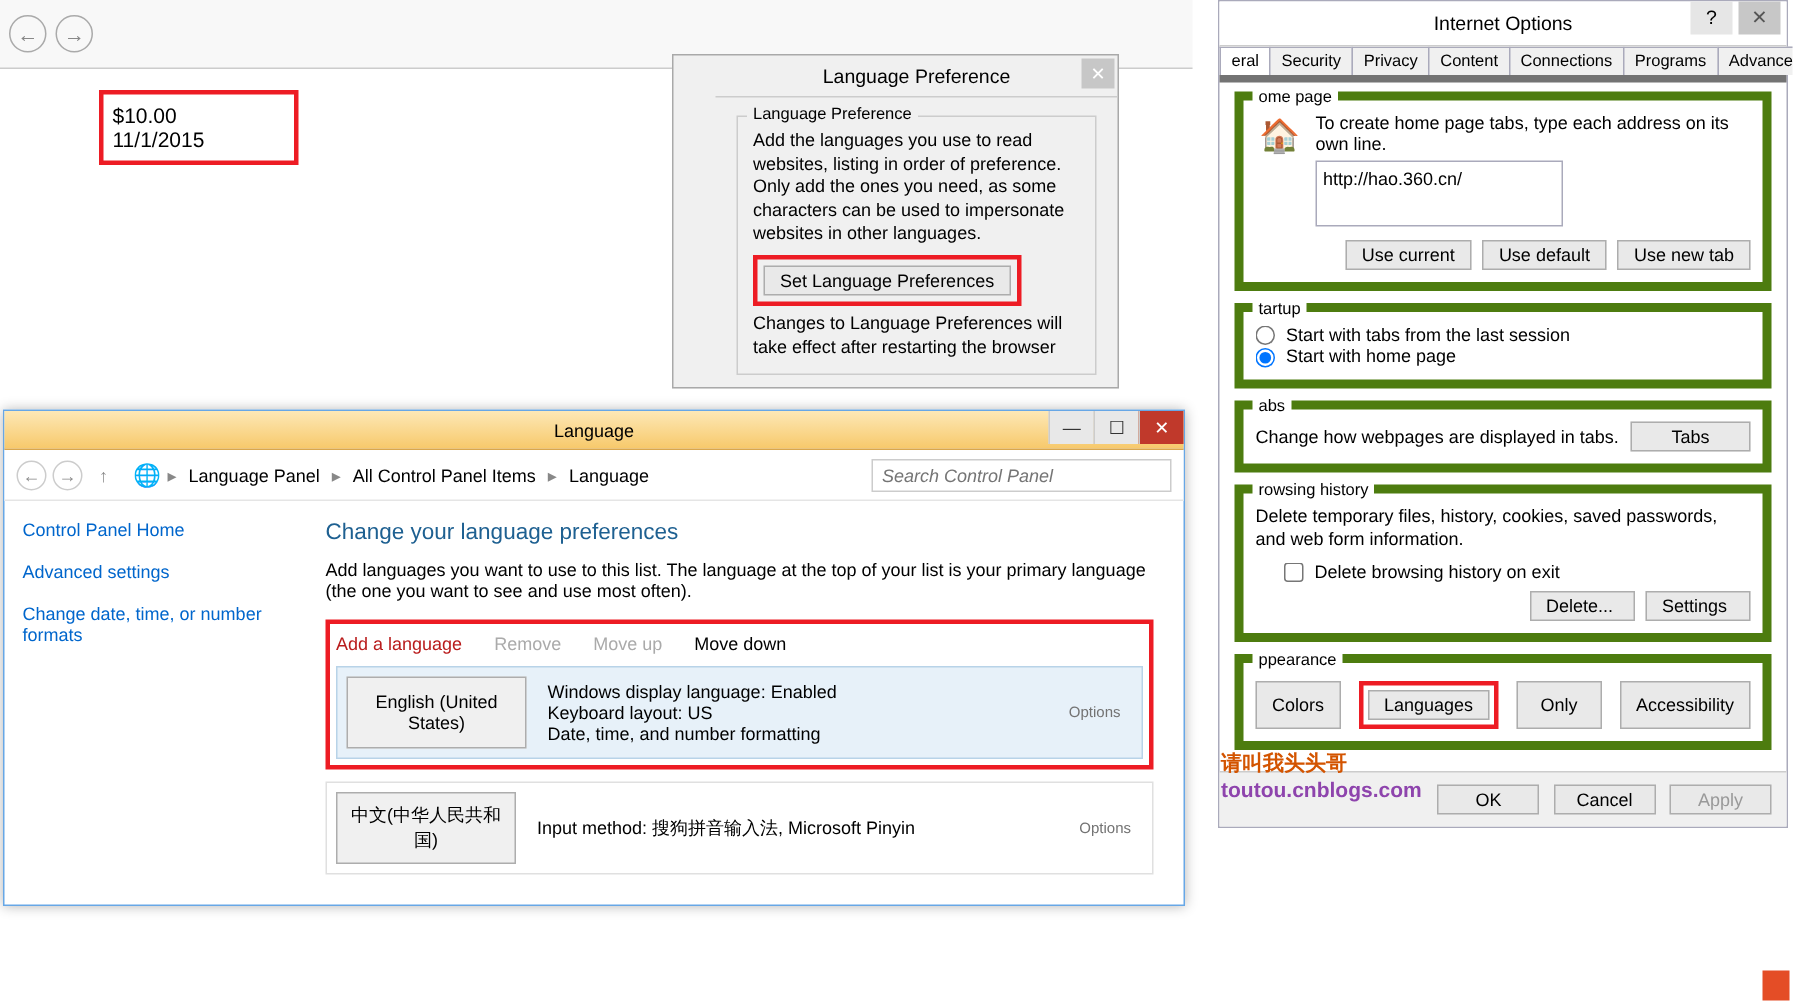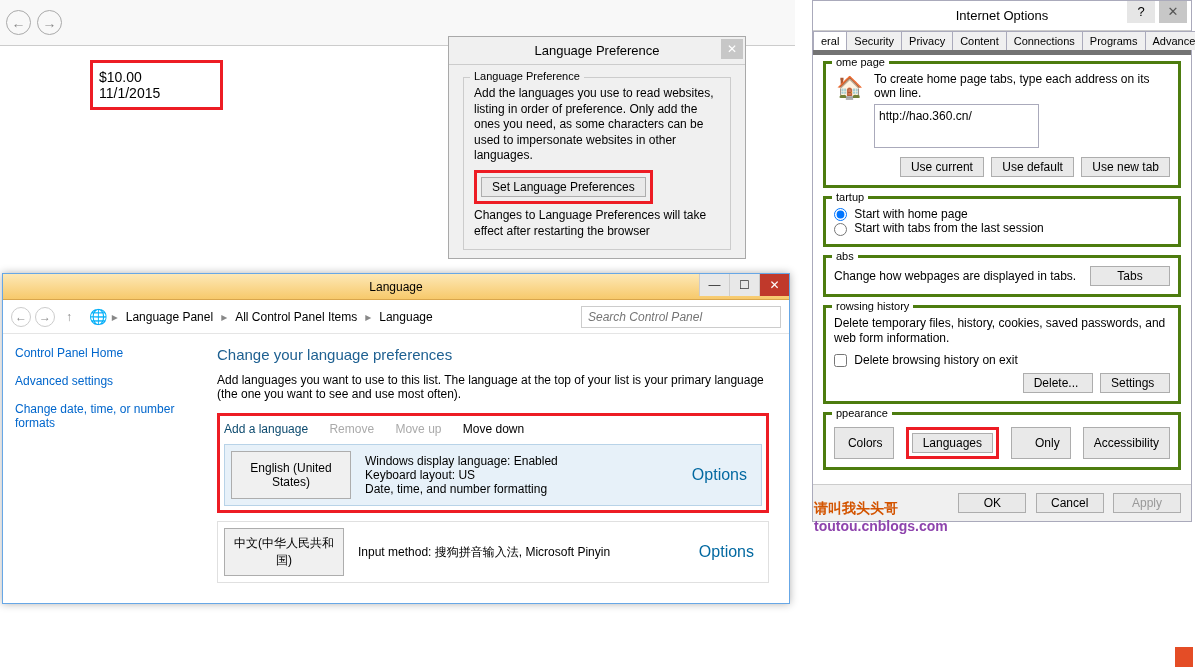--- a/index.html
+++ b/index.html
@@ -10,54 +10,54 @@
   .nav-arrow { width:25px; height:25px; border:1px solid #aaa; border-radius:50%; display:flex; align-items:center; justify-content:center; margin-left:6px; color:#888; font-size:14px;}
   .url-box { flex:1; height:24px; margin-left:10px; border:1px solid #3b7cc4; background:#fff; display:flex; align-items:center; padding:0 4px; }
   .url-box .icon { width:14px; height:14px; margin-right:6px; display:inline-block; background:#fff; border:1px solid #ccc; }
   .url-box .urltext { font-size:13px; color:#888; }
   .url-box .urltext b { color:#000; }
 
   
   .site { position:absolute; left:0; top:46px; width:795px; }
   .site-nav { background:#222; height:44px; display:flex; align-items:center; padding-left:80px; color:#aaa; font-size:14px; }
   .site-nav span { margin-right:30px; }
-  .site-body { padding:10px 80px;margin-left:24px; }
+  .site-body { padding:10px 80px; }
   .red-box1 { border:3px solid #ed1c24; display:inline-block; padding:6px 60px 6px 6px; margin-top:4px; margin-left:-14px;}
   .site-body .price, .site-body .date { font-size:14px; }
   .site-footer { margin-top:50px; font-size:13px; padding-left:0;}
 
   
-  .langpref { position:absolute; left:448px; top:36px; width:298px; border:1px solid #a9a9a9; background:#f0f0f0; }
+  .langpref { position:absolute; left:448px; top:36px; width:298px; border:1px solid #a9a9a9; background:#f0f0f0;padding-left:28px; }
   .langpref-title { height:28px; text-align:center; font-size:13px; line-height:28px; border-bottom:1px solid #ccc; position:relative; }
   .langpref-title .close { position:absolute; right:2px; top:2px; width:22px; height:20px; background:#c7c7c7; color:#fff; text-align:center; line-height:20px; font-size:12px;}
   .langpref-body { padding:8px 14px; }
   .fieldset { border:1px solid #ccc; padding:8px 10px 10px 10px; margin-top:4px; position:relative; }
   .fieldset-title { position:absolute; top:-8px; left:6px; background:#f0f0f0; padding:0 4px; font-size:11px;}
   .btn { background:#e9e9e9; border:1px solid #adadad; padding:2px 10px; font-size:12px; cursor:default; }
   .red-box2 { border:3px solid #ed1c24; display:inline-block; padding:4px; margin-top:6px; margin-bottom:4px;}
 
   
   .iopt { position:absolute; left:812px; top:0; width:380px; border:1px solid #aab; background:#fff; }
   .iopt-title { height:30px; line-height:30px; text-align:center; font-size:13px; border-bottom:1px solid #ccc; position:relative; background:#fff;}
   .iopt-title .help { position:absolute; right:36px; top:0; width:28px; height:22px; background:#e6e6e6; text-align:center; line-height:22px;}
   .iopt-title .close { position:absolute; right:4px; top:0; width:28px; height:22px; background:#c7c7c7; text-align:center; line-height:22px; color:#555;}
   .tabs { display:flex; border-bottom:5px solid #737373; font-size:11px; }
   .tabs .tab { border:1px solid #aab; border-bottom:none; padding:3px 7px; margin-right:-1px; background:#f0f0f0;}
   .tabs .tab.active { background:#fff; }
   .iopt-body { padding:6px 10px; font-size:12px; }
-  .section { border:3px solid #4d7c0f; padding:8px; margin-bottom:8px; position:relative;}
+  .section { border:6px solid #4d7c0f; padding:8px; margin-bottom:8px; position:relative;}
   .section .section-title { position:absolute; top:-8px; left:6px; background:#fff; padding:0 4px; font-size:11px;}
   .home-row { display:flex; gap:8px; }
   .home-icon { width:32px; height:32px; display:flex; align-items:center; justify-content:center; font-size:22px;}
   .home-textarea { flex:1; border:1px solid #aab; padding:4px; font-size:12px; height:44px; resize:none; font-family:inherit; background:#fff; position:relative;}
   .btn-row { text-align:right; margin-top:6px; }
   .btn-row .btn, .tabs-btn { min-width:70px; display:inline-block; text-align:left; margin-left:4px;}
   input[type=radio],input[type=checkbox]{margin-right:4px; vertical-align:middle;}
   .appearance-row { display:flex; gap:12px; justify-content:space-between; margin-top:4px;}
-  .appearance-row .btn { flex:1; text-align:right; }
+  .appearance-row .btn { flex:1; text-align:center; }
   .red-box4 { border:3px solid #ed1c24; padding:3px;}
   .iopt-footer { border-top:1px solid #ccc; padding:8px 10px; background:#f0f0f0; text-align:right;}
   .iopt-footer .btn { min-width:68px; margin-left:6px;}
   .iopt-footer .btn.disabled { color:#999; }
 
   
   .cpl { position:absolute; left:2px; top:273px; width:788px; border:1px solid #67a7e6; background:#fff; box-shadow:0 0 8px rgba(0,0,0,.3);}
   .cpl-title { height:26px; background:linear-gradient(#fde8b6,#f7c96b); border-bottom:1px solid #d9a64c; position:relative; text-align:center; line-height:26px; font-size:12px;}
   .cpl-controls { position:absolute; right:0; top:0; display:flex;}
   .cpl-controls div { width:30px; height:22px; text-align:center; line-height:22px; font-size:12px; background:#e8e8e8; border-left:1px solid #ccc;}
@@ -69,27 +69,27 @@
   .cpl-toolbar .sep { color:#888; margin:0 4px;}
   .cpl-toolbar .search { margin-left:auto; width:200px; height:22px; border:1px solid #ccc; padding:2px 22px 2px 6px; font-size:12px; color:#888; font-style:italic;}
   .cpl-body { display:flex; }
   .cpl-side { width:200px; padding:12px; font-size:12px;}
   .cpl-side a { color:#0066cc; display:block; margin-bottom:14px; text-decoration:none;}
   .cpl-main { flex:1; padding:12px 20px 20px 14px;}
   .cpl-main h2 { color:#1e6091; font-size:15px; font-weight:normal; margin-bottom:10px;}
   .cpl-main p { font-size:12px; margin-bottom:12px;}
   .red-box3 { border:3px solid #ed1c24; padding:6px 4px 4px 4px; margin-top:8px;}
   .lang-toolbar { font-size:12px; margin-bottom:8px;}
-  .lang-toolbar span { margin-right:18px; color:#0c4a6e;}
+  .lang-toolbar span { margin-right:18px; color:#b91c1c;}
   .lang-toolbar span.disabled { color:#aaa;}
   .lang-row { display:flex; align-items:center; border:1px solid #b8d3e8; background:#e7f1f9; padding:6px; position:relative;}
   .lang-row.plain { background:#fff; border:1px solid #e0e0e0; margin-top:8px;}
   .lang-badge { width:120px; min-height:48px; border:1px solid #adadad; background:#f0f0f0; display:flex; align-items:center; justify-content:center; text-align:center; font-size:12px; padding:4px; margin-right:14px;}
   .lang-details { flex:1; font-size:12px;}
-  .lang-options { color:#0369a1; font-size:16px; margin-left:10px; padding-right:8px;}
+  .lang-options { color:#737373; font-size:10px; margin-left:10px; padding-right:8px;}
 
   .watermark { position:absolute; left:814px; top:500px; font-size:14px;}
   .watermark .line1 { color:#d35400; font-weight:bold;}
   .watermark .line2 { color:#8e44ad; font-weight:bold;}
 
   .html5badge { position:absolute; right:2px; bottom:2px; width:18px; height:20px; background:#e44d26; }
 </style>
 </head>
 <body>
 
@@ -150,34 +150,34 @@
         </div>
       </div>
       <div class="btn-row">
         <button class="btn">Use current</button>
         <button class="btn">Use default</button>
         <button class="btn">Use new tab</button>
       </div>
     </div>
     <div class="section">
       <div class="section-title">tartup</div>
+      <div><label><input type="radio" name="st" style=""> <span>Start with tabs from the last session</span></label></div>
       <div><label><input type="radio" name="st" checked="" style=""> <span>Start with home page</span></label></div>
-      <div><label><input type="radio" name="st" style=""> <span>Start with tabs from the last session</span></label></div>
     </div>
     <div class="section">
       <div class="section-title">abs</div>
       <div style="display:flex;align-items:center;">
         <span style="flex:1">Change how webpages are displayed in tabs.</span>
         <button class="btn" style="min-width:80px">Tabs</button>
       </div>
     </div>
     <div class="section">
       <div class="section-title">rowsing history</div>
       <div style="line-height:1.3;">Delete temporary files, history, cookies, saved passwords, and web form information.</div>
-      <div style="margin-top:6px;"><label><input type="checkbox" style=""> <span>Delete browsing history on exit</span></label></div>
+      <div style="margin-top:6px;margin-left:19px;"><label><input type="checkbox" style=""> <span>Delete browsing history on exit</span></label></div>
       <div class="btn-row">
         <button class="btn">Delete...</button>
         <button class="btn">Settings</button>
       </div>
     </div>
     <div class="section">
       <div class="section-title">ppearance</div>
       <div class="appearance-row">
         <button class="btn">Colors</button>
         <span class="red-box4" style="flex:1;display:flex;">

